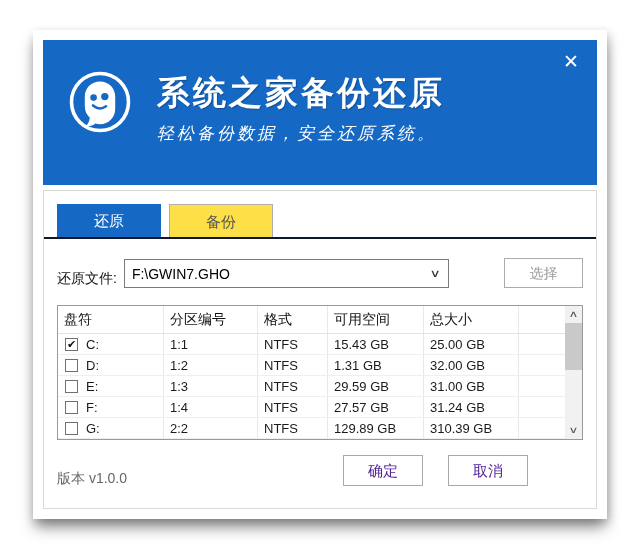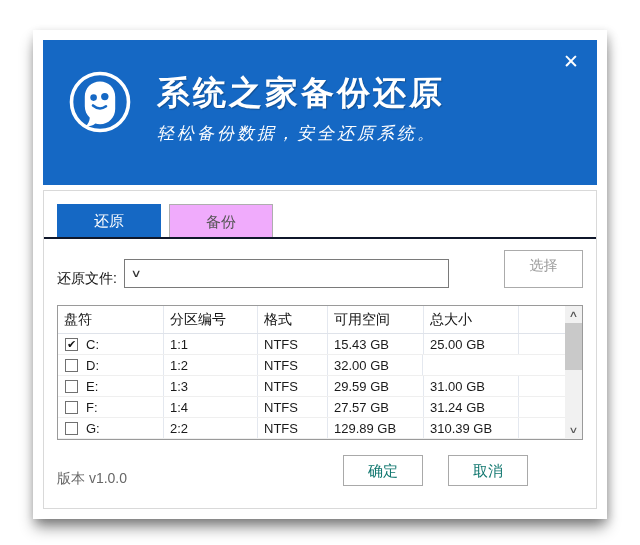--- a/index.html
+++ b/index.html
@@ -37,34 +37,34 @@
     margin-top:5px; height:319px; background:#fff; border:1px solid #d9d9d9;
   }
 
   
   .tabbar { display:flex; padding:13px 13px 0; border-bottom:2px solid #0f172a; }
   .tab {
     width:104px; height:33px; line-height:33px; text-align:center;
     font-size:15px; cursor:pointer;
   }
   .tab.active { background:#1568c4; color:#fff; }
-  .tab.inactive { background:#f0abfc; color:#555; border:1px solid #aeaeae; border-bottom:none; margin-left:8px; }
+  .tab.inactive { background:#fde047; color:#555; border:1px solid #aeaeae; border-bottom:none; margin-left:8px; }
 
   
   .filerow { display:flex; align-items:flex-end; margin:19px 13px 0; height:30px; }
   .filelabel { font-size:14px; color:#111; white-space:nowrap; margin-right:7px; }
   .combo {
     flex:1; height:29px; border:1px solid #7a7a7a; background:#fff;
     display:flex; align-items:center; justify-content:space-between;
     padding:0 9px 0 7px; margin-right:55px; cursor:pointer;
   }
   .combo-val { font-size:14px; color:#000; }
   .combo-chev { font-size:11px; color:#333; transform:scaleX(1.4); }
   .btn-select {
-    width:79px; height:38px; border:1px solid #ababab; background:#fff;
+    width:79px; height:30px; border:1px solid #ababab; background:#fff;
     color:#9b9b9b; font-size:14px; text-align:center; line-height:28px; cursor:pointer;
   }
 
   
   .tablewrap { display:flex; margin:17px 13px 0; height:135px; border:1px solid #9a9a9a; background:#fff; }
   .grid { flex:1; overflow:hidden; }
   .trow { display:flex; align-items:center; height:21px; border-bottom:1px solid #efefef; }
   .trow.head { height:28px; border-bottom:1px solid #dfe3ea; }
   .tc { height:100%; display:flex; align-items:center; border-right:1px solid #e4e8ef; padding-left:6px; overflow:hidden; }
   .c1{width:106px;} .c2{width:94px;} .c3{width:70px;} .c4{width:96px;} .c5{width:95px;}
@@ -87,21 +87,21 @@
   }
   .sarrow.up{ top:0; } .sarrow.down{ bottom:0; }
   .sthumb { position:absolute; left:0; top:17px; width:17px; height:47px; background:#c9c9c9; cursor:pointer; }
 
   
   .footrow { display:flex; align-items:center; margin:15px 13px 0; height:31px; }
   .version { font-size:14px; color:#666;margin-top:16px; }
   .spacer { flex:1; }
   .btn {
     width:80px; height:31px; border:1px solid #a9a9a9; background:#fff;
-    color:#0f766e; font-size:15px; text-align:center; line-height:29px; cursor:pointer;
+    color:#4c1d95; font-size:15px; text-align:center; line-height:29px; cursor:pointer;
   }
   .btn.ok { margin-right:25px; }
   .btn.cancel { margin-right:55px; }
 </style>
 </head>
 <body>
 
 <div class="window">
 
   <div class="hdr">
@@ -124,20 +124,21 @@
   <div class="panel">
 
     <div class="tabbar">
       <div class="tab active">还原</div>
       <div class="tab inactive">备份</div>
     </div>
 
     <div class="filerow">
       <div class="filelabel">还原文件:</div>
       <div class="combo">
+        <span class="combo-val">F:\GWIN7.GHO</span>
         <span class="combo-chev">∨</span>
       </div>
       <div class="btn-select">选择</div>
     </div>
 
     <div class="tablewrap">
       <div class="grid">
 
         <div class="trow head">
           <div class="tc c1">盘符</div>
@@ -162,20 +163,21 @@
           <div class="tc cf"></div>
         </div>
 
         <div class="trow">
           <div class="tc c1">
               <span class="cbx"></span>
               <span>D:</span>
             </div>
           <div class="tc c2">1:2</div>
           <div class="tc c3">NTFS</div>
+          <div class="tc c4">1.31 GB</div>
           <div class="tc c5">32.00 GB</div>
           <div class="tc cf"></div>
         </div>
 
         <div class="trow">
           <div class="tc c1">
               <span class="cbx"></span>
               <span>E:</span>
             </div>
           <div class="tc c2">1:3</div>

